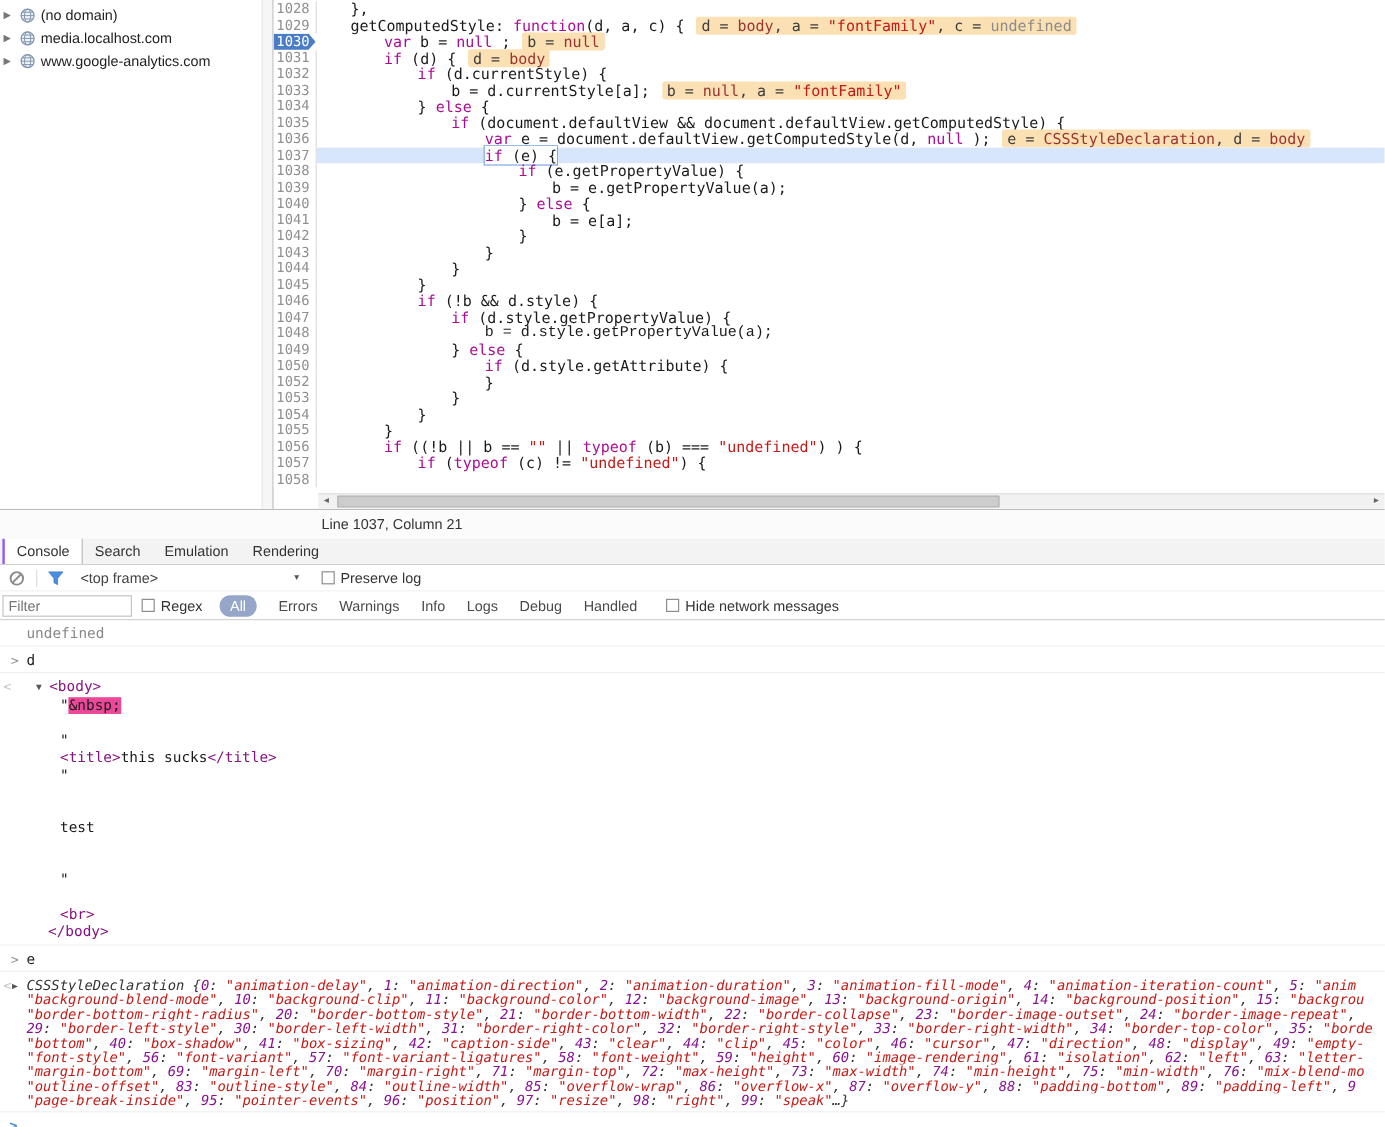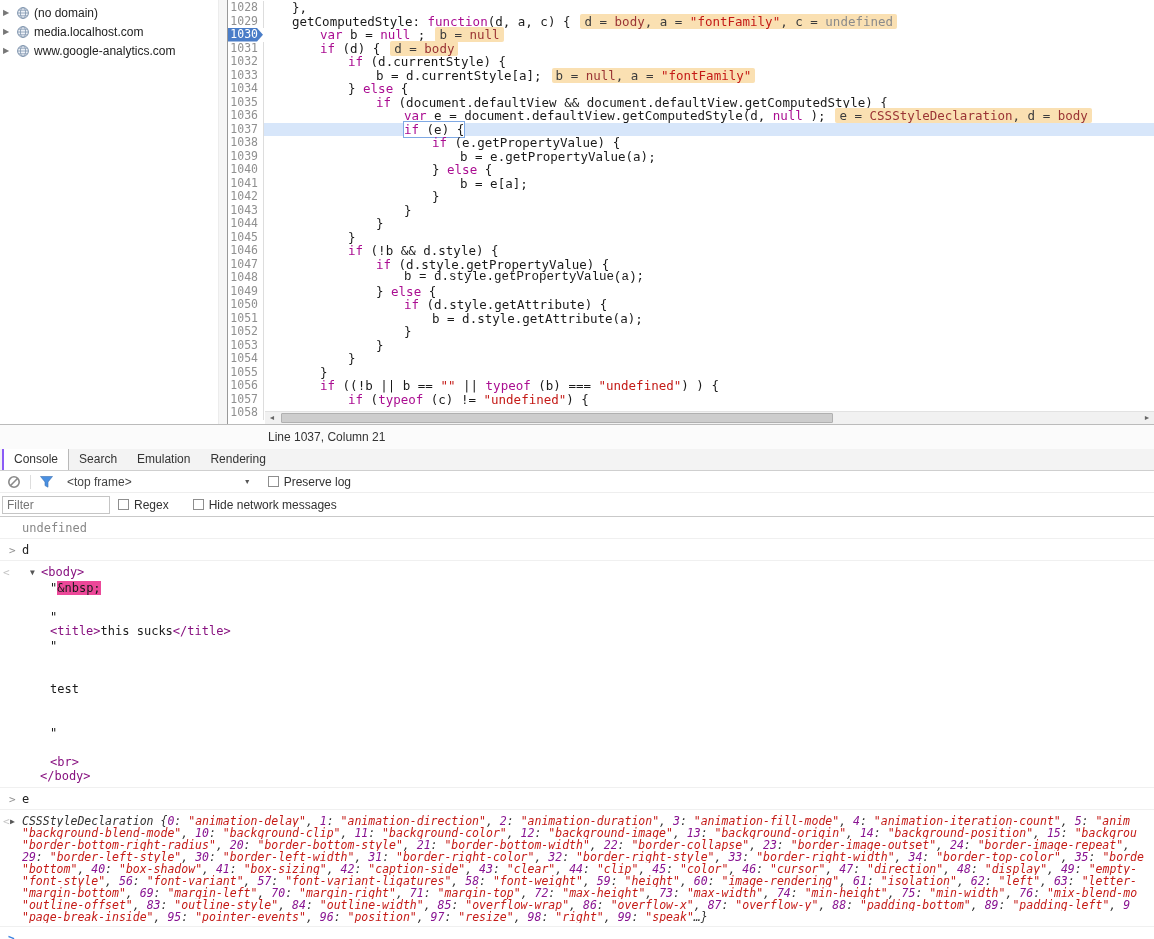--- a/index.html
+++ b/index.html
@@ -144,21 +144,20 @@
           <div class="code-line"><span class="ln">1041</span><span class="lc" style="padding-left: 196px;"><span class="tk-p">b = e[a];</span></span></div>
           <div class="code-line"><span class="ln">1042</span><span class="lc" style="padding-left: 168px;"><span class="tk-p">}</span></span></div>
           <div class="code-line"><span class="ln">1043</span><span class="lc" style="padding-left: 140px;"><span class="tk-p">}</span></span></div>
           <div class="code-line"><span class="ln">1044</span><span class="lc" style="padding-left: 112px;"><span class="tk-p">}</span></span></div>
           <div class="code-line"><span class="ln">1045</span><span class="lc" style="padding-left: 84px;"><span class="tk-p">}</span></span></div>
           <div class="code-line"><span class="ln">1046</span><span class="lc" style="padding-left: 84px;"><span class="tk-k">if</span><span class="tk-p"> (!b &amp;&amp; d.style) {</span></span></div>
           <div class="code-line"><span class="ln">1047</span><span class="lc" style="padding-left: 112px;"><span class="tk-k">if</span><span class="tk-p"> (d.style.getPropertyValue) {</span></span></div>
           <div class="code-line"><span class="ln">1048</span><span class="lc" style="padding-left: 140px; font-family: Liberation Mono, monospace;"><span class="tk-p">b = d.style.getPropertyValue(a);</span></span></div>
           <div class="code-line"><span class="ln">1049</span><span class="lc" style="padding-left: 112px;"><span class="tk-p">} </span><span class="tk-k">else</span><span class="tk-p"> {</span></span></div>
           <div class="code-line"><span class="ln">1050</span><span class="lc" style="padding-left: 140px;"><span class="tk-k">if</span><span class="tk-p"> (d.style.getAttribute) {</span></span></div>
-          <div class="code-line"><span class="ln">1051</span><span class="lc" style="padding-left: 168px;"><span class="tk-p">b = d.style.getAttribute(a);</span></span></div>
           <div class="code-line"><span class="ln">1052</span><span class="lc" style="padding-left: 140px;"><span class="tk-p">}</span></span></div>
           <div class="code-line"><span class="ln">1053</span><span class="lc" style="padding-left: 112px;"><span class="tk-p">}</span></span></div>
           <div class="code-line"><span class="ln">1054</span><span class="lc" style="padding-left: 84px;"><span class="tk-p">}</span></span></div>
           <div class="code-line"><span class="ln">1055</span><span class="lc" style="padding-left: 56px;"><span class="tk-p">}</span></span></div>
           <div class="code-line"><span class="ln">1056</span><span class="lc" style="padding-left: 56px;"><span class="tk-k">if</span><span class="tk-p"> ((!b || b == </span><span class="tk-s">""</span><span class="tk-p"> || </span><span class="tk-k">typeof</span><span class="tk-p"> (b) === </span><span class="tk-s">"undefined"</span><span class="tk-p">) ) {</span></span></div>
           <div class="code-line"><span class="ln">1057</span><span class="lc" style="padding-left: 84px;"><span class="tk-k">if</span><span class="tk-p"> (</span><span class="tk-k">typeof</span><span class="tk-p"> (c) != </span><span class="tk-s">"undefined"</span><span class="tk-p">) {</span></span></div>
           <div class="code-line"><span class="ln">1058</span><span class="lc" style="padding-left: 4px;"></span></div>
         </div>
       <div class="hscroll">
         <span class="hs-btn hs-left">◄</span>
@@ -195,20 +194,29 @@
       <span>Preserve log</span>
     </label>
   </div>
 
   <div class="toolbar2">
     <input class="filter-input" placeholder="Filter" style="">
     <label class="cb-label tb2-regex">
       <span class="checkbox"></span>
       <span>Regex</span>
     </label>
+    <span class="levels">
+        <span class="lvl active">All</span>
+        <span class="lvl">Errors</span>
+        <span class="lvl">Warnings</span>
+        <span class="lvl">Info</span>
+        <span class="lvl">Logs</span>
+        <span class="lvl">Debug</span>
+        <span class="lvl">Handled</span>
+      </span>
     <label class="cb-label tb2-hidenet">
       <span class="checkbox"></span>
       <span>Hide network messages</span>
     </label>
   </div>
 
   <div class="console-out">
       <div class="msg result"><span class="text">undefined</span></div>
       <div class="msg input"><span class="marker in">&gt;</span><span class="text">d</span></div>
       <div class="msg dom"><span class="marker">&lt;</span><div class="dom-tree"><div class="dom-line"><span class="twisty">▼</span><span class="tag">&lt;body&gt;</span></div><div class="dom-line kid"><span class="txt">"</span><span class="hl">&amp;nbsp;</span></div><div class="dom-line kid">&nbsp;</div><div class="dom-line kid"><span class="txt">"</span></div><div class="dom-line kid"><span class="tag">&lt;title&gt;</span><span class="txt">this sucks</span><span class="tag">&lt;/title&gt;</span></div><div class="dom-line kid"><span class="txt">"</span></div><div class="dom-line kid">&nbsp;</div><div class="dom-line kid">&nbsp;</div><div class="dom-line kid"><span class="txt">test</span></div><div class="dom-line kid">&nbsp;</div><div class="dom-line kid">&nbsp;</div><div class="dom-line kid"><span class="txt">"</span></div><div class="dom-line kid">&nbsp;</div><div class="dom-line kid"><span class="tag">&lt;br&gt;</span></div><div class="dom-line close"><span class="tag">&lt;/body&gt;</span></div></div></div>

